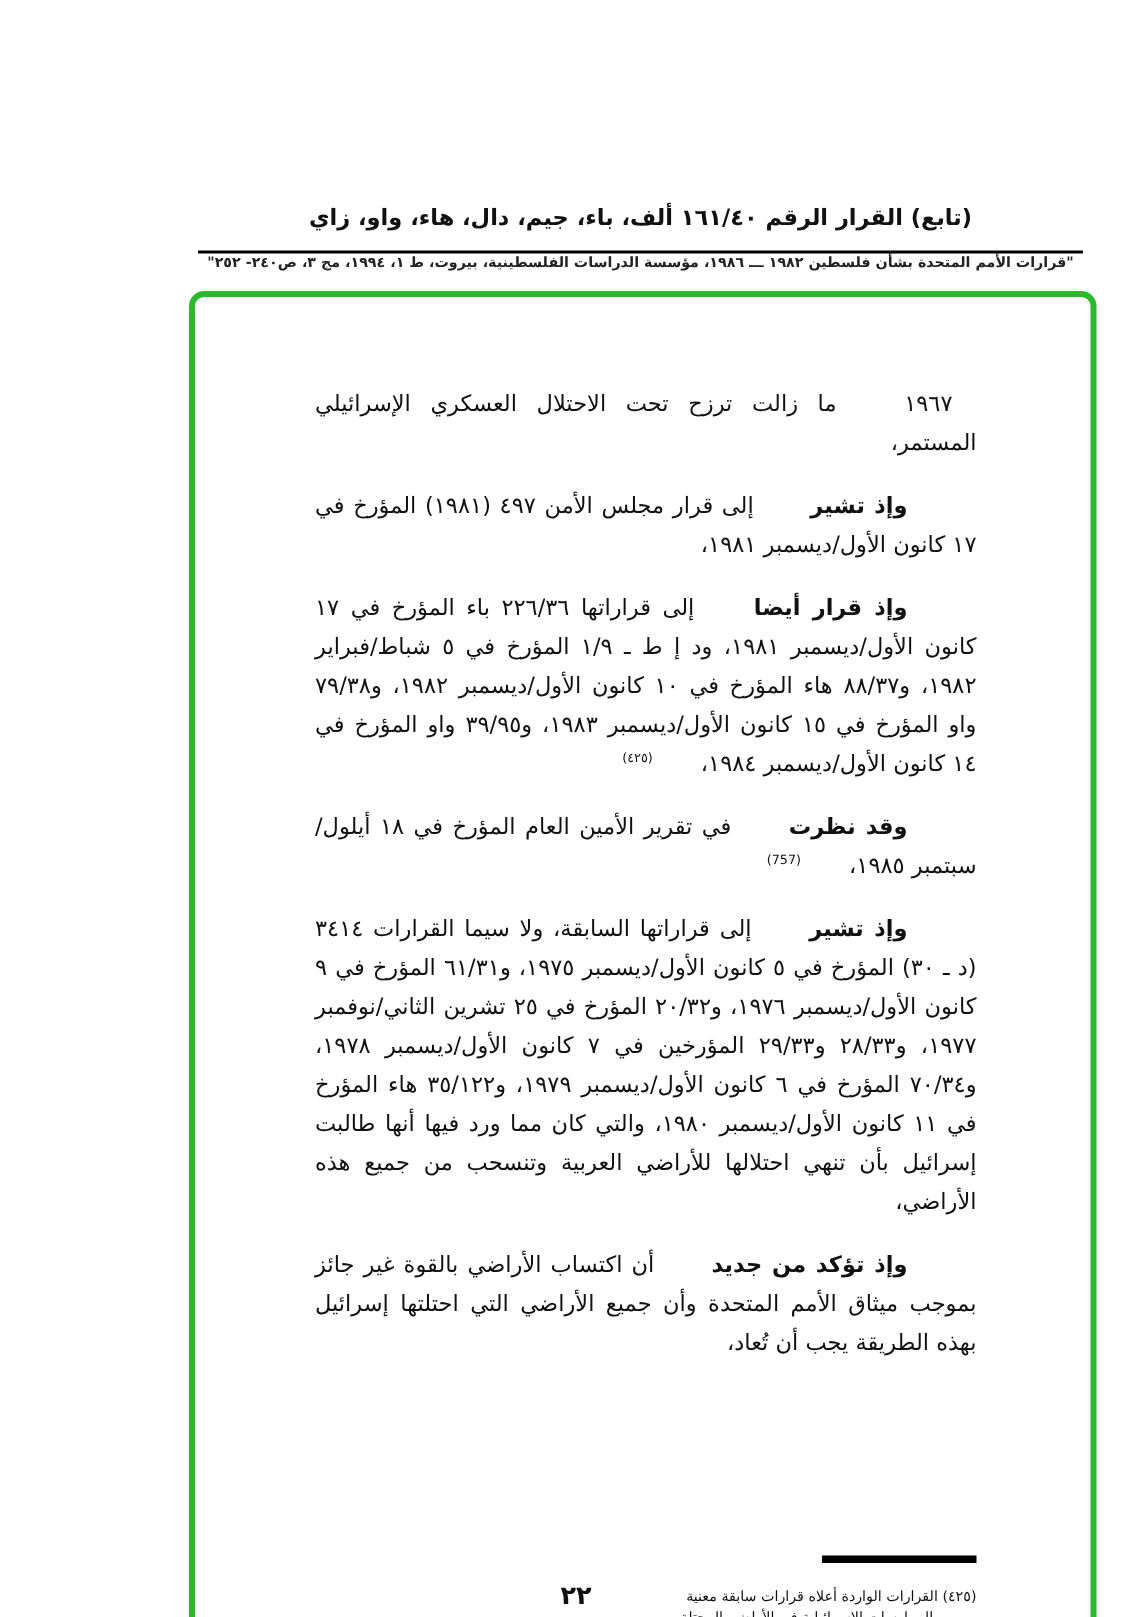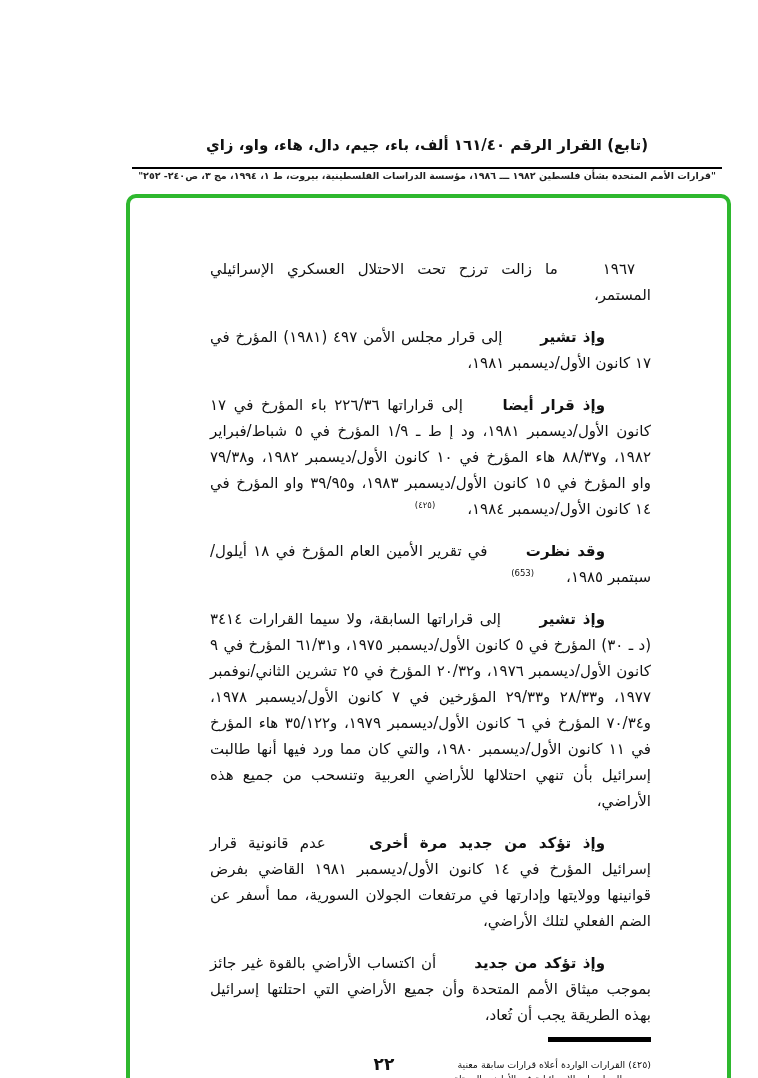--- a/index.html
+++ b/index.html
@@ -129,25 +129,24 @@
 <div class="green-frame" style="border-color: rgb(46, 184, 46);">
 
   <div class="doc-text">
 
     <p class="para no-indent"><span class="lead"></span><span>١٩٦٧ ما زالت ترزح تحت الاحتلال العسكري الإسرائيلي المستمر،</span><sup class="fn-marker"></sup></p>
 
     <p class="para"><span class="lead">وإذ تشير</span><span> إلى قرار مجلس الأمن ٤٩٧ (١٩٨١) المؤرخ في ١٧ كانون الأول/ديسمبر ١٩٨١،</span><sup class="fn-marker"></sup></p>
 
     <p class="para"><span class="lead">وإذ قرار أيضا</span><span> إلى قراراتها ٢٢٦/٣٦ باء المؤرخ في ١٧ كانون الأول/ديسمبر ١٩٨١، ود إ ط ـ ١/٩ المؤرخ في ٥ شباط/فبراير ١٩٨٢، و٨٨/٣٧ هاء المؤرخ في ١٠ كانون الأول/ديسمبر ١٩٨٢، و٧٩/٣٨ واو المؤرخ في ١٥ كانون الأول/ديسمبر ١٩٨٣، و٣٩/٩٥ واو المؤرخ في ١٤ كانون الأول/ديسمبر ١٩٨٤،</span><sup class="fn-marker">(٤٢٥)</sup></p>
 
-    <p class="para"><span class="lead">وقد نظرت</span><span> في تقرير الأمين العام المؤرخ في ١٨ أيلول/سبتمبر ١٩٨٥،</span><sup class="fn-marker">(653)</sup></p>
+    <p class="para"><span class="lead">وقد نظرت</span><span> في تقرير الأمين العام المؤرخ في ١٨ أيلول/سبتمبر ١٩٨٥،</span><sup class="fn-marker">(757)</sup></p>
 
     <p class="para"><span class="lead">وإذ تشير</span><span> إلى قراراتها السابقة، ولا سيما القرارات ٣٤١٤ (د ـ ٣٠) المؤرخ في ٥ كانون الأول/ديسمبر ١٩٧٥، و٦١/٣١ المؤرخ في ٩ كانون الأول/ديسمبر ١٩٧٦، و٢٠/٣٢ المؤرخ في ٢٥ تشرين الثاني/نوفمبر ١٩٧٧، و٢٨/٣٣ و٢٩/٣٣ المؤرخين في ٧ كانون الأول/ديسمبر ١٩٧٨، و٧٠/٣٤ المؤرخ في ٦ كانون الأول/ديسمبر ١٩٧٩، و٣٥/١٢٢ هاء المؤرخ في ١١ كانون الأول/ديسمبر ١٩٨٠، والتي كان مما ورد فيها أنها طالبت إسرائيل بأن تنهي احتلالها للأراضي العربية وتنسحب من جميع هذه الأراضي،</span><sup class="fn-marker"></sup></p>
 
-    <p class="para"><span class="lead">وإذ تؤكد من جديد مرة أخرى</span><span> عدم قانونية قرار إسرائيل المؤرخ في ١٤ كانون الأول/ديسمبر ١٩٨١ القاضي بفرض قوانينها وولايتها وإدارتها في مرتفعات الجولان السورية، مما أسفر عن الضم الفعلي لتلك الأراضي،</span><sup class="fn-marker"></sup></p>
 
     <p class="para"><span class="lead">وإذ تؤكد من جديد</span><span> أن اكتساب الأراضي بالقوة غير جائز بموجب ميثاق الأمم المتحدة وأن جميع الأراضي التي احتلتها إسرائيل بهذه الطريقة يجب أن تُعاد،</span><sup class="fn-marker"></sup></p>
 
   </div>
 
   <div class="footnotes">
     <div class="fn-divider"></div>
     <div class="footnote">(٤٢٥) القرارات الواردة أعلاه قرارات سابقة معنية بالممارسات الإسرائيلية في الأراضي المحتلة . "المحرر"</div>
   </div>
 

